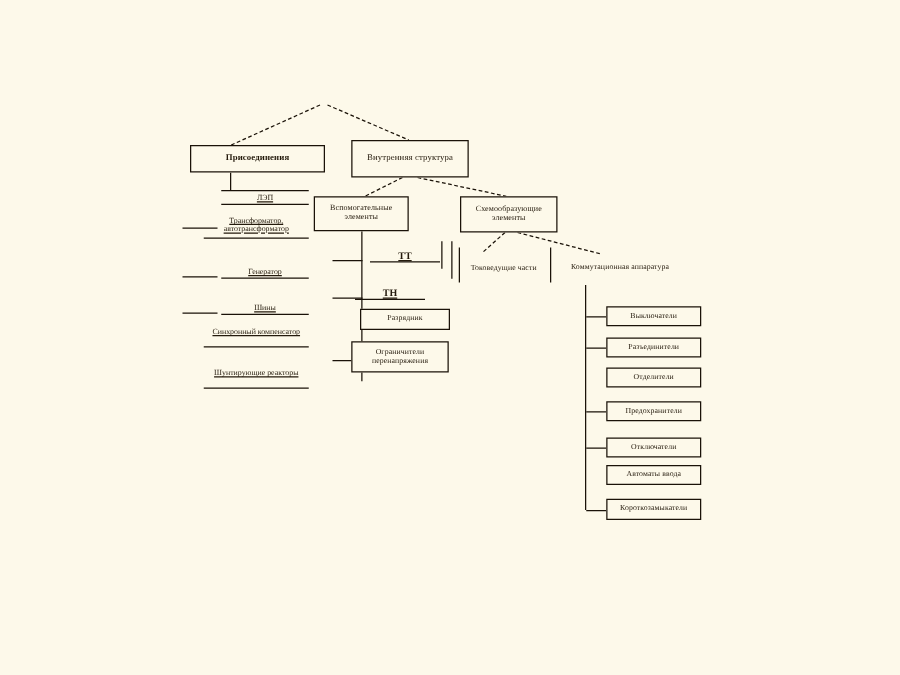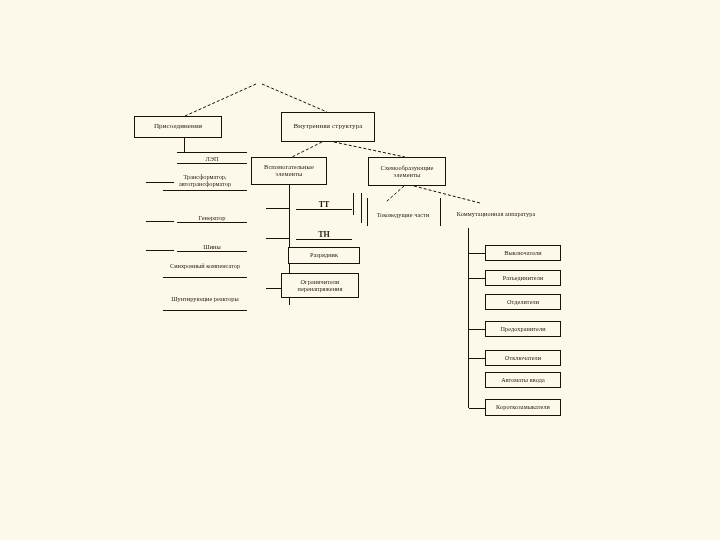--- a/index.html
+++ b/index.html
@@ -55,20 +55,21 @@
     border-bottom: 1px solid #1a1208;
     color: #241a0c;
     display: flex;
     align-items: flex-end;
     justify-content: center;
     text-align: center;
     line-height: 1.05;
     font-size: 6.3px;
     padding-bottom: 0;
     z-index: 3;
+    text-decoration: underline;
   }
   .underline-item.topline { border-top: 1px solid #1a1208; }
   .vline {
     position: absolute;
     width: 0;
     border-left: 1px solid #1a1208;
     z-index: 2;
   }
   .tickline {
     position: absolute;
@@ -93,21 +94,21 @@
 
       <path d="M 334 142 L 405 157" stroke-dasharray="3,2"></path>
 
       <path d="M 404 186 L 386 202" stroke-dasharray="3,2"></path>
 
       <path d="M 414 186 L 480 203" stroke-dasharray="3,2"></path>
     </g>
   </svg>
 
 
-  <div class="node sz-l2" style="left:134px; top:116px; width:88px; height:22px;">
+  <div class="node sz-l2" style="left:152px; top:116px; width:108px; height:22px;font-weight:bold;">
     <span>Присоединения</span>
   </div>
 
   <div class="node sz-l2" style="left:281px; top:112px; width:94px; height:30px;">
     <span>Внутренняя структура</span>
   </div>
 
   <div class="vline" style="left:184px; top:138px; height:14px;"></div>
 
   <div class="underline-item topline" style="left:177px; top:152px; width:70px; height:12px;">
@@ -142,21 +143,21 @@
   </div>
 
   <div class="vline" style="left:289px; top:185px; height:120px;"></div>
 
   <div class="tickline" style="left:266px; top:208px; width:24px;"></div>
   <div class="underline-item" style="left:296px; top:198px; width:56px; height:12px; font-size:8px; font-weight:600;">
     <span>ТТ</span>
   </div>
 
   <div class="tickline" style="left:266px; top:238px; width:24px;"></div>
-  <div class="underline-item" style="left:296px; top:228px; width:56px; height:12px; font-size:8px; font-weight:600;">
+  <div class="underline-item" style="left:284px; top:228px; width:56px; height:12px; font-size:8px; font-weight:600;">
     <span>ТН</span>
   </div>
 
   <div class="node sz-leaf" style="left:288px; top:247px; width:72px; height:17px;">
     <span>Разрядник</span>
   </div>
 
   <div class="tickline" style="left:266px; top:288px; width:24px;"></div>
   <div class="node sz-leaf" style="left:281px; top:273px; width:78px; height:25px;">
     <span>Ограничители перенапряжения</span>

